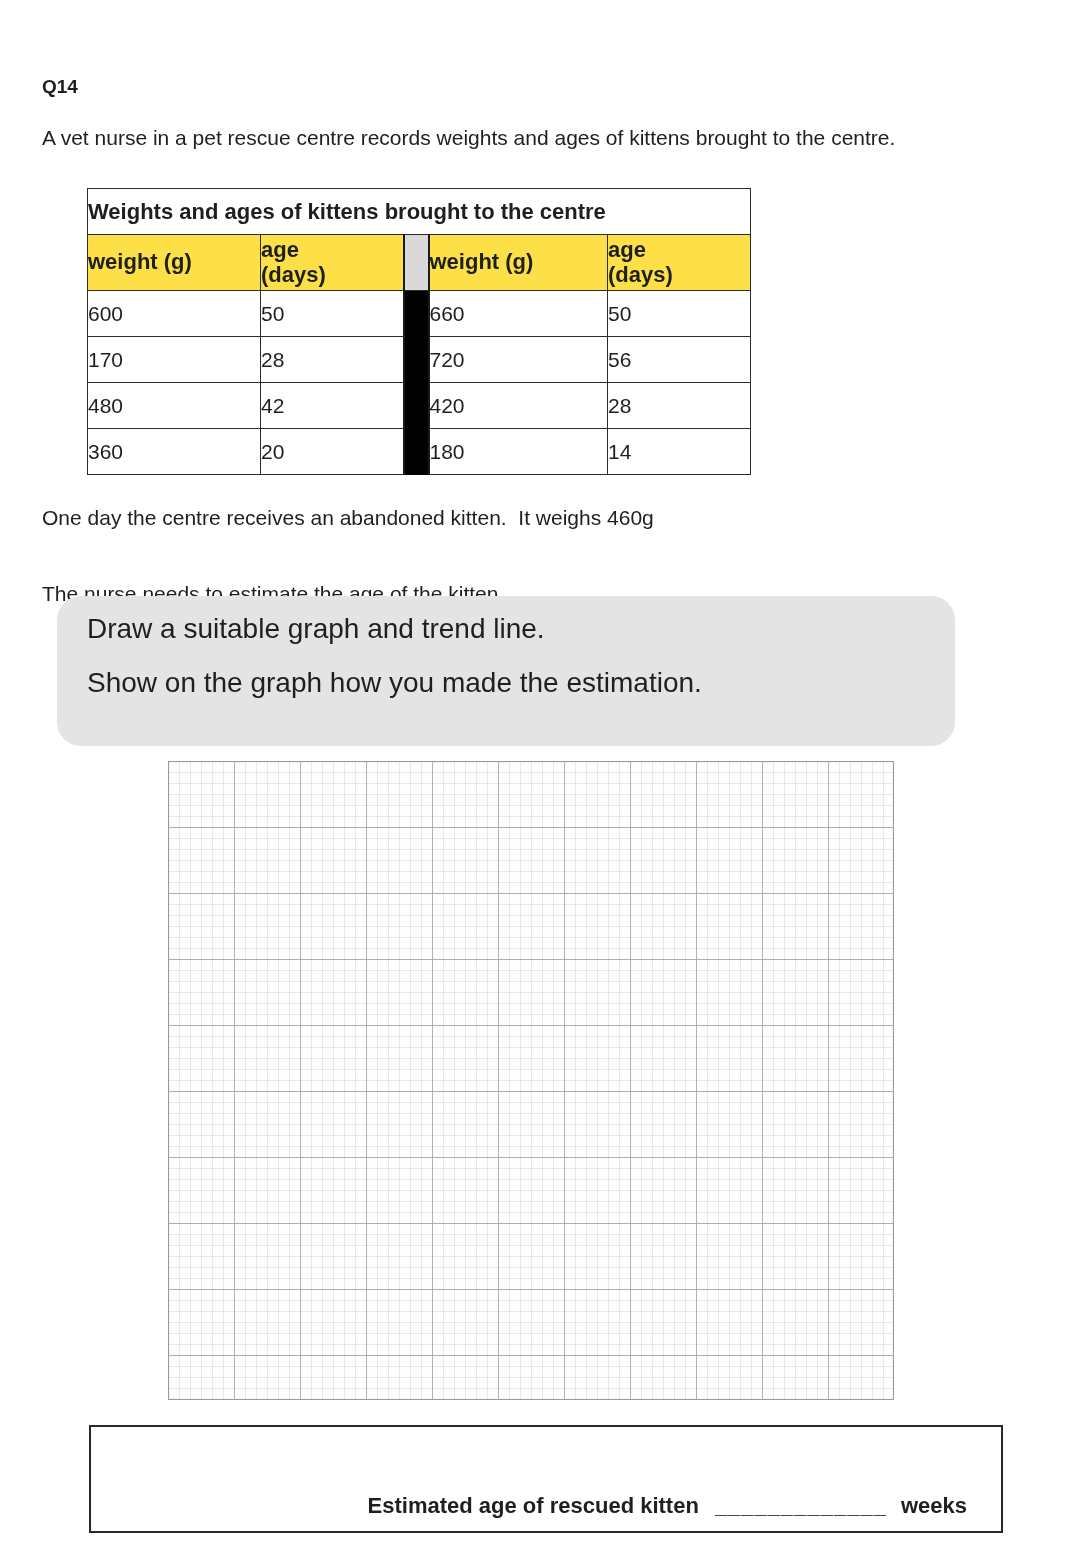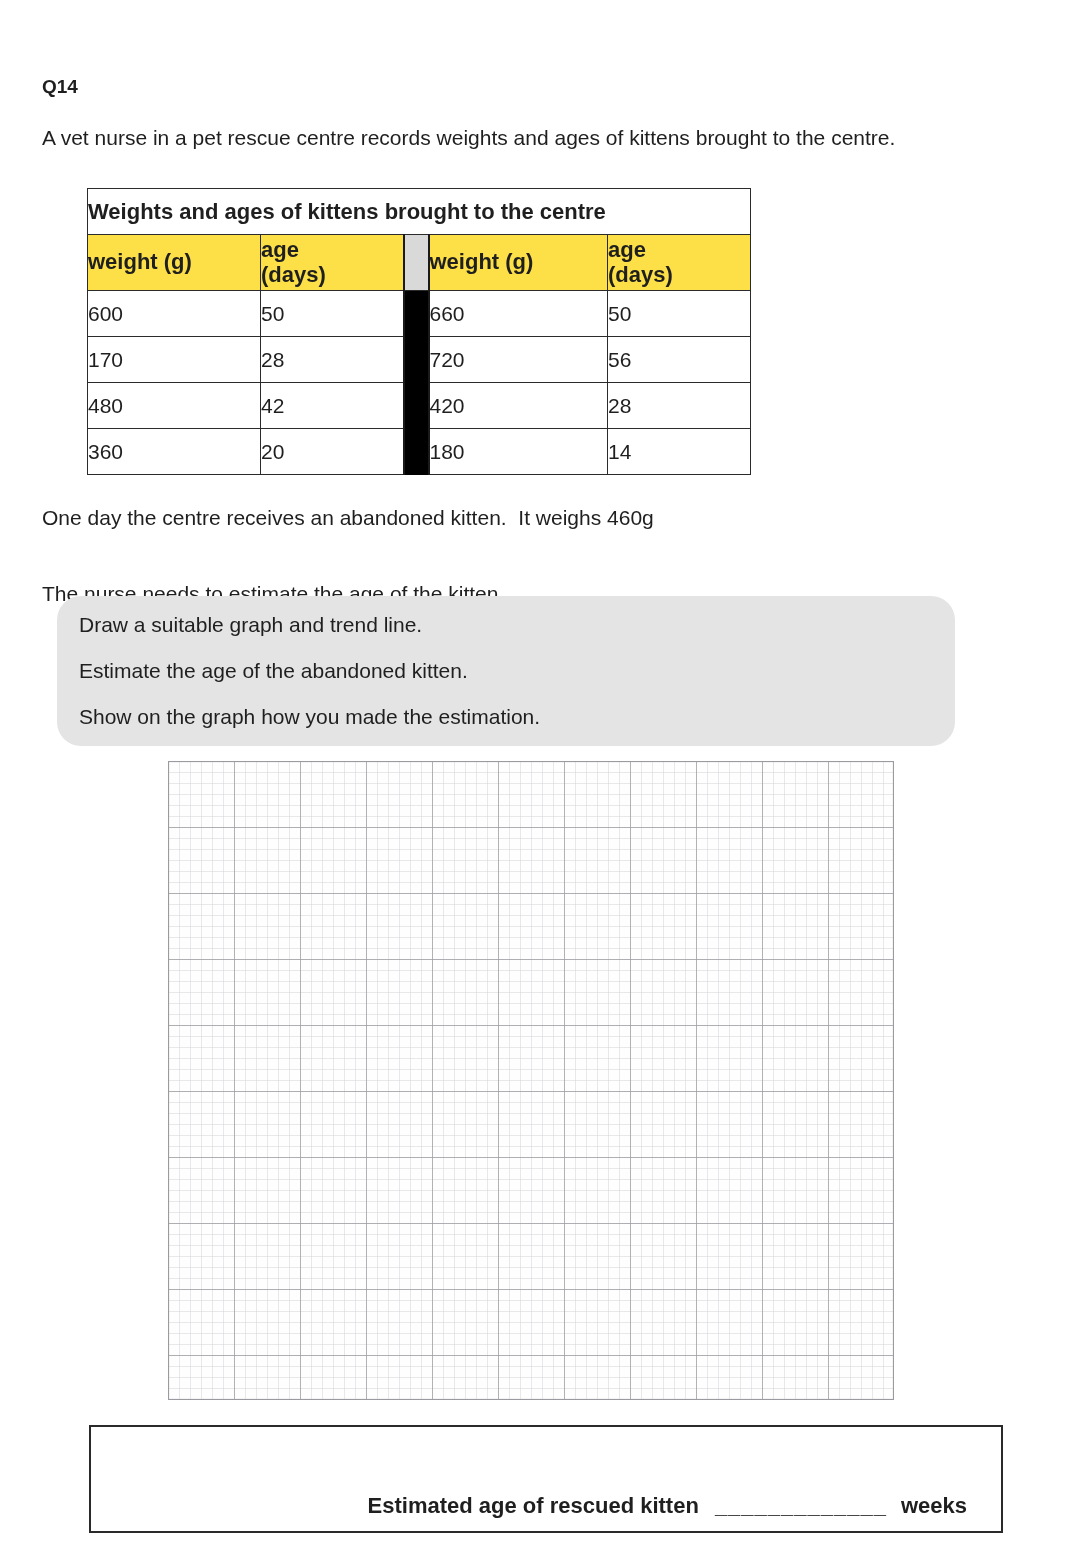--- a/index.html
+++ b/index.html
@@ -31,21 +31,21 @@
   .ktable .datarow td{height:45px;}
   .ktable .sep-head{background:#d9d9d9;border-left:2px solid #1a1a1a;border-right:2px solid #1a1a1a;}
   .ktable .sep-data{background:#000000;border-left:2px solid #1a1a1a;border-right:2px solid #1a1a1a;border-top-color:#000;border-bottom-color:#000;}
 
   
   .instr-box{
     position:absolute;left:57px;top:596px;width:898px;height:150px;
     background:#e4e4e4;border-radius:24px;
     box-sizing:border-box;padding:17px 20px 0 22px;
   }
-  .instr-line{font-size:21px;margin:0 0 22px 0;}
+  .instr-line{font-size:28px;margin:0 0 22px 8px;}
 
   
   .graph-wrap{position:absolute;left:168px;top:761px;width:726px;height:639px;}
 
   
   .answer-box{
     position:absolute;left:89px;top:1425px;width:914px;height:108px;
     border:2px solid #2a2a2a;box-sizing:border-box;background:#ffffff;
   }
   .answer-line{
@@ -117,21 +117,20 @@
         <td>14</td>
       </tr>
     </tbody>
   </table>
 
   <div class="para para-receives">One day the centre receives an abandoned kitten.  It weighs 460g</div>
   <div class="para para-estimate">The nurse needs to estimate the age of the kitten.</div>
 
   <div class="instr-box">
     <p class="instr-line">Draw a suitable graph and trend line.</p>
-    <p class="instr-line">Estimate the age of the abandoned kitten.</p>
     <p class="instr-line">Show on the graph how you made the estimation.</p>
   </div>
 
   <div class="graph-wrap">
     <svg width="726" height="639" xmlns="http://www.w3.org/2000/svg">
       <defs>
         <pattern id="minorGrid" width="11" height="11" patternUnits="userSpaceOnUse">
           <path d="M 11 0 L 0 0 0 11" fill="none" stroke="#d2d2d7" stroke-width="1"></path>
         </pattern>
         <pattern id="majorGrid" width="66" height="66" patternUnits="userSpaceOnUse">

